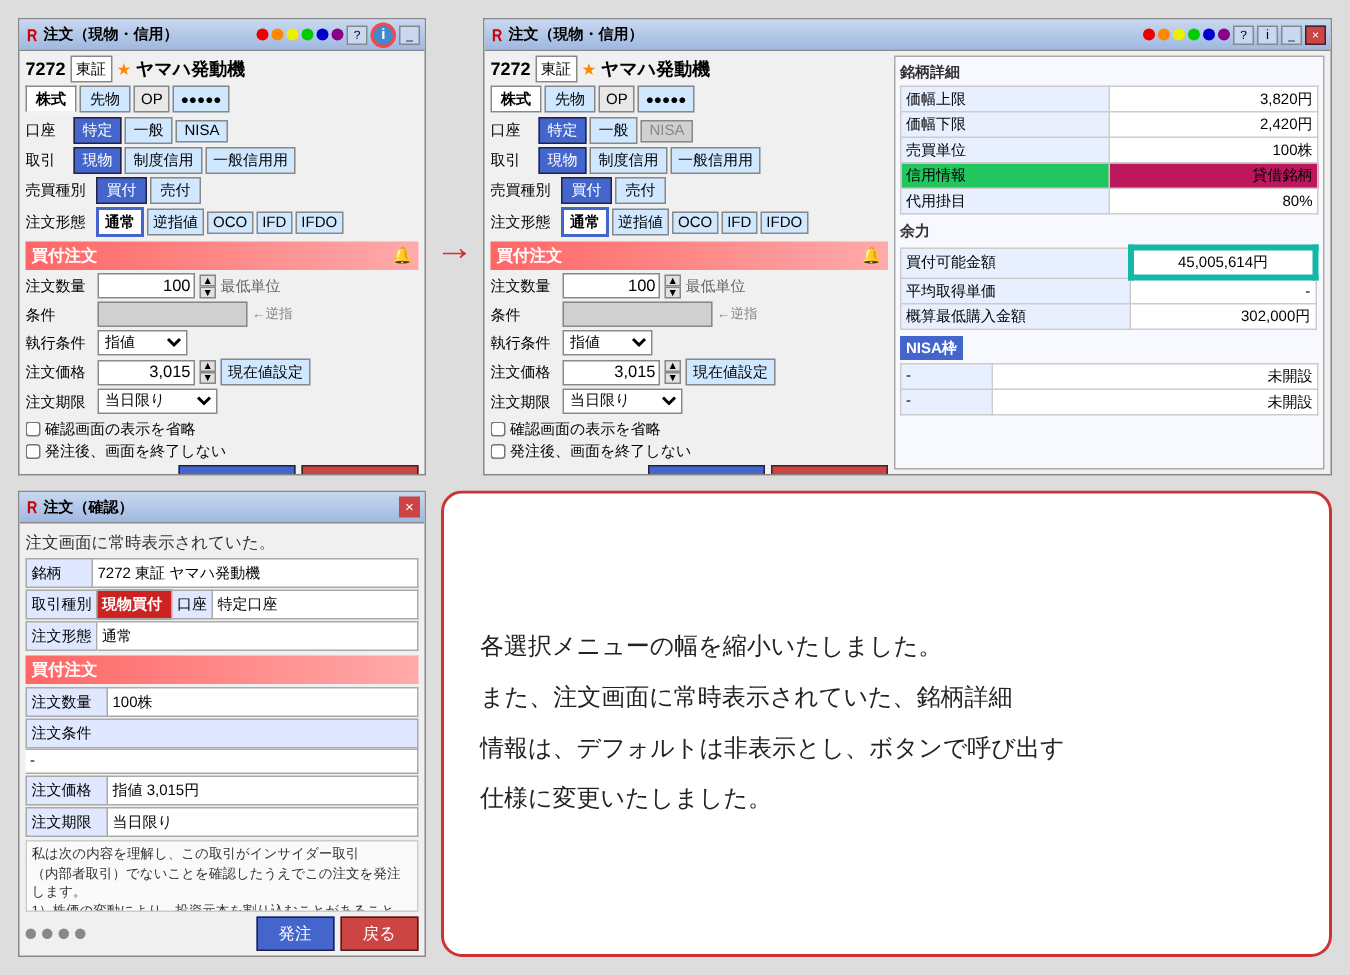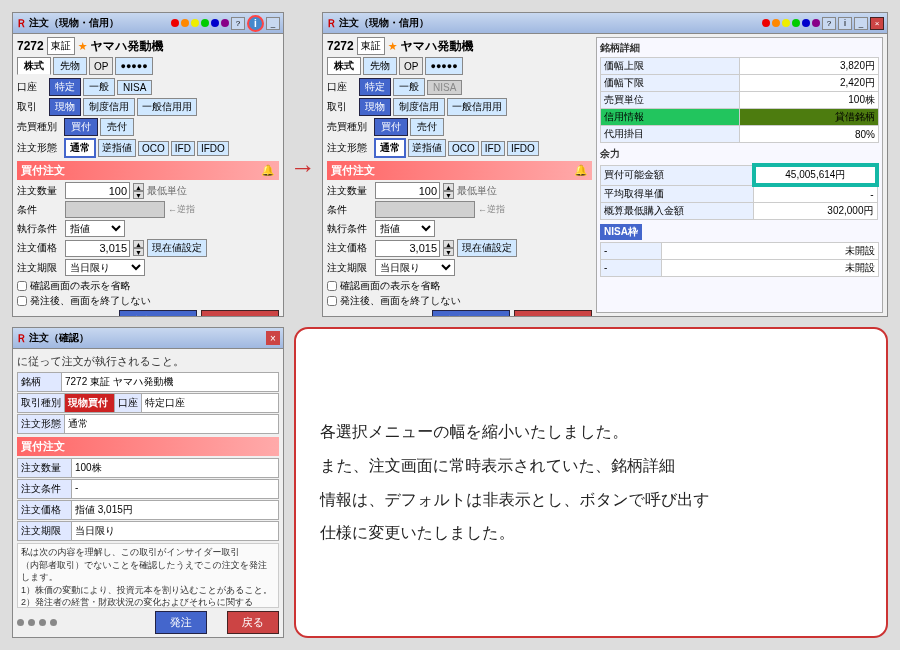--- a/index.html
+++ b/index.html
@@ -286,21 +286,21 @@
             <tr>
               <td style="background:#e8f0ff;border:1px solid #ccc;padding:1px 3px;font-size:10px;">価幅下限</td>
               <td style="background:#fff;border:1px solid #ccc;padding:1px 3px;text-align:right;font-size:10px;">2,420円</td>
             </tr>
             <tr>
               <td style="background:#e8f0ff;border:1px solid #ccc;padding:1px 3px;font-size:10px;">売買単位</td>
               <td style="background:#fff;border:1px solid #ccc;padding:1px 3px;text-align:right;font-size:10px;">100株</td>
             </tr>
             <tr>
               <td style="background:#22c55e;border:1px solid #ccc;padding:1px 3px;font-size:10px;">信用情報</td>
-              <td style="background:#4d7c0f;border:1px solid #ccc;padding:1px 3px;text-align:right;font-size:10px;">貸借銘柄</td>
+              <td style="background:#be185d;border:1px solid #ccc;padding:1px 3px;text-align:right;font-size:10px;">貸借銘柄</td>
             </tr>
             <tr>
               <td style="background:#e8f0ff;border:1px solid #ccc;padding:1px 3px;font-size:10px;">代用掛目</td>
               <td style="background:#fff;border:1px solid #ccc;padding:1px 3px;text-align:right;font-size:10px;">80%</td>
             </tr>
           </tbody>
             </table>
 
           <div style="font-size:10px;font-weight:bold;color:#333;margin-bottom:2px;">余力</div>
           <table style="width:100%;border-collapse:collapse;font-size:10px;margin-bottom:4px;">
@@ -344,21 +344,21 @@
 
     <div style="width:272px;background:#f0f0f0;border:1px solid #888;display:flex;flex-direction:column;flex-shrink:0;overflow:hidden;">
 
       <div style="background:linear-gradient(to bottom,#c8d8f0,#a0b8e0);padding:2px 3px;display:flex;align-items:center;gap:2px;height:21px;border-bottom:1px solid #888;">
         <span style="color:#c00;font-weight:bold;font-size:11px;">Ｒ</span>
         <span style="font-size:10px;font-weight:bold;color:#000;flex:1;">注文（確認）</span>
         <button style="background:#cc4444;color:white;border:none;width:14px;height:14px;font-size:10px;cursor:pointer;">×</button>
       </div>
 
       <div style="padding:3px 4px;flex:1;overflow:hidden;display:flex;flex-direction:column;">
-        <div style="font-size:11px;padding:2px 0 3px;color:#333;">に従って注文が執行されること。</div>
+        <div style="font-size:11px;padding:2px 0 3px;color:#333;">注文画面に常時表示されていた。</div>
 
         <div style="display:flex;margin-bottom:1px;">
           <div style="background:#e0e8ff;border:1px solid #aaa;font-size:10px;min-width:45px;padding:2px 3px;">銘柄</div>
           <div style="border:1px solid #aaa;border-left:none;font-size:10px;padding:2px 3px;background:#fff;flex:1;">7272 東証 ヤマハ発動機</div>
         </div>
 
         <div style="display:flex;margin-bottom:1px;">
           <div style="background:#e0e8ff;border:1px solid #aaa;font-size:10px;min-width:45px;padding:2px 3px;">取引種別</div>
           <div style="border:1px solid #aaa;border-left:none;font-size:10px;padding:2px 3px;background:#cc2222;color:white;font-weight:bold;min-width:50px;">現物買付</div>
           <div style="background:#e0e8ff;border:1px solid #aaa;border-left:none;font-size:10px;padding:2px 3px;">口座</div>
@@ -370,21 +370,21 @@
           <div style="border:1px solid #aaa;border-left:none;font-size:10px;padding:2px 3px;background:#fff;flex:1;">通常</div>
         </div>
 
         <div style="background:linear-gradient(to right,#ff6666,#ffaaaa);color:white;font-weight:bold;font-size:11px;padding:2px 4px;margin:2px 0;">買付注文</div>
 
         <div style="display:flex;margin-bottom:1px;">
           <div style="background:#e0e8ff;border:1px solid #aaa;font-size:10px;min-width:55px;padding:2px 3px;">注文数量</div>
           <div style="border:1px solid #aaa;border-left:none;font-size:10px;padding:2px 3px;background:#fff;flex:1;">100株</div>
         </div>
 
-        <div style="display:flex;margin-bottom:1px;">
+        <div style="display:flex;margin-bottom:1px;flex-direction:column;">
           <div style="background:#e0e8ff;border:1px solid #aaa;font-size:10px;min-width:55px;padding:2px 3px;">注文条件</div>
           <div style="border:1px solid #aaa;border-left:none;font-size:10px;padding:2px 3px;background:#fff;flex:1;">-</div>
         </div>
 
         <div style="display:flex;margin-bottom:1px;">
           <div style="background:#e0e8ff;border:1px solid #aaa;font-size:10px;min-width:55px;padding:2px 3px;">注文価格</div>
           <div style="border:1px solid #aaa;border-left:none;font-size:10px;padding:2px 3px;background:#fff;flex:1;">指値 3,015円</div>
         </div>
 
         <div style="display:flex;margin-bottom:2px;">
@@ -403,21 +403,21 @@
 
         <div style="display:flex;align-items:center;justify-content:space-between;margin-top:3px;">
           <div style="display:flex;gap:4px;align-items:center;">
             <div style="width:7px;height:7px;border-radius:50%;background:#888;"></div>
             <div style="width:7px;height:7px;border-radius:50%;background:#888;"></div>
             <div style="width:7px;height:7px;border-radius:50%;background:#888;"></div>
             <div style="width:7px;height:7px;border-radius:50%;background:#888;"></div>
           </div>
           <div style="display:flex;gap:4px;padding-left:22px;">
             <button style="background:#4466cc;color:white;border:1px solid #224;padding:3px 14px;font-size:11px;cursor:pointer;">発注</button>
-            <button style="background:#cc4444;color:white;border:1px solid #422;padding:3px 14px;font-size:11px;cursor:pointer;margin-left:16px;">戻る</button>
+            <button style="background:#cc4444;color:white;border:1px solid #422;padding:3px 14px;font-size:11px;cursor:pointer;">戻る</button>
           </div>
         </div>
       </div>
     </div>
 
     <div style="flex:1;border:2px solid #cc3333;border-radius:14px;background:white;padding:18px 24px;display:flex;flex-direction:column;justify-content:center;">
       <div style="font-size:16px;line-height:2.1;color:#222;">各選択メニューの幅を縮小いたしました。</div>
       <div style="font-size:16px;line-height:2.1;color:#222;">また、注文画面に常時表示されていた、銘柄詳細</div>
       <div style="font-size:16px;line-height:2.1;color:#222;">情報は、デフォルトは非表示とし、ボタンで呼び出す</div>
       <div style="font-size:16px;line-height:2.1;color:#222;">仕様に変更いたしました。</div>

